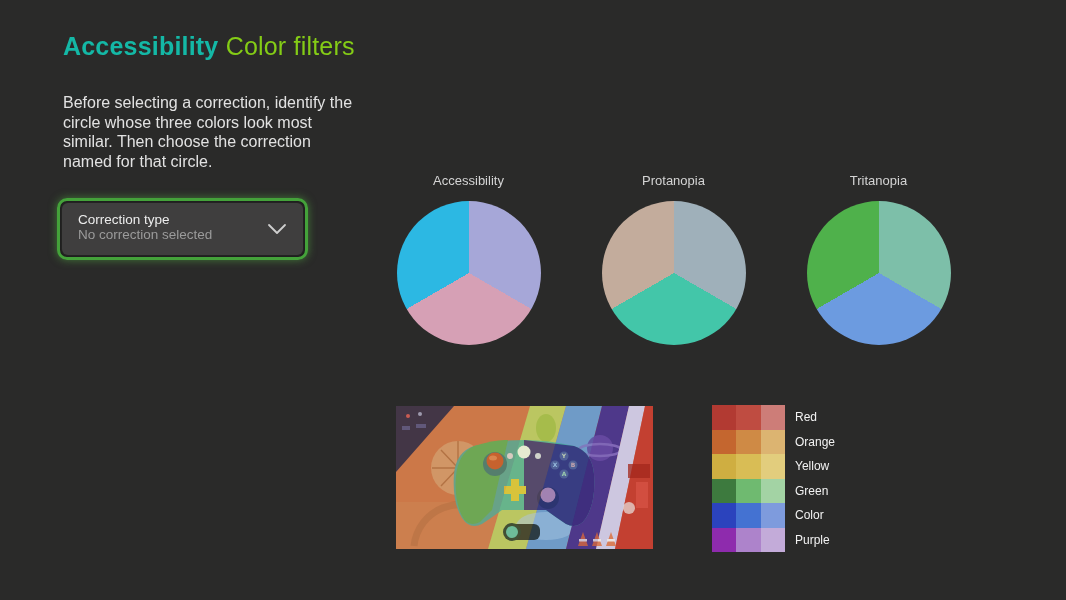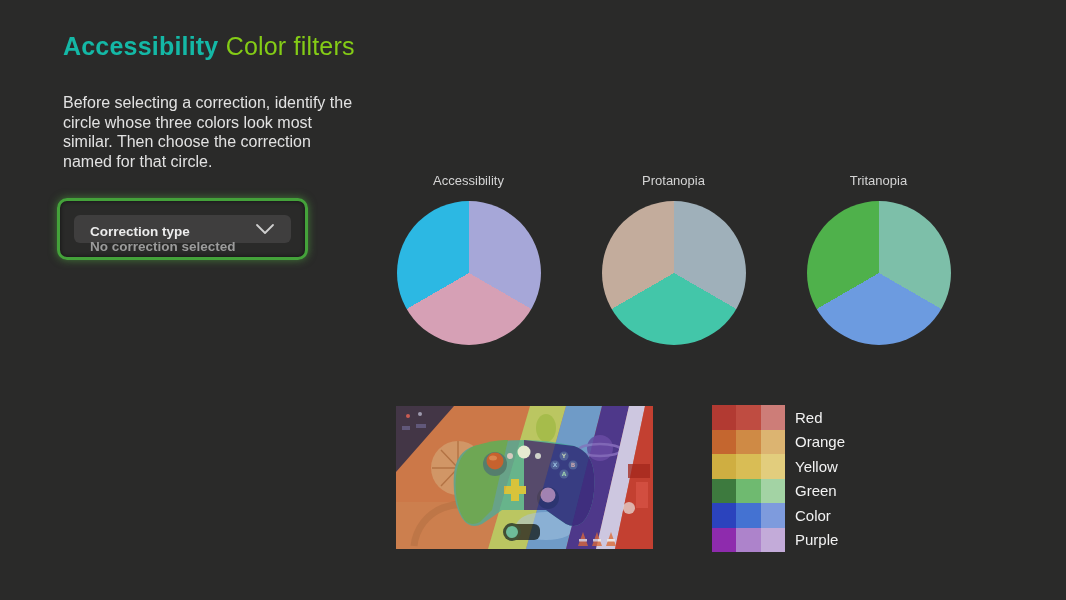--- a/index.html
+++ b/index.html
@@ -15,23 +15,22 @@
   .page-title .regular{color:#84cc16;}
   
   .instructions{
     position:absolute;left:63px;top:93px;width:296px;
     font-size:16px;line-height:19.5px;color:#e2e2e2;
   }
   
   .dropdown{
     position:absolute;left:57px;top:198px;width:251px;height:62px;
     box-sizing:border-box;border:3px solid #44a23a;border-radius:10px;
-    padding:14px;background:transparent;cursor:pointer;
+    padding:2px;background:transparent;cursor:pointer;
     box-shadow:0 0 9px rgba(88,185,70,.55), inset 0 0 4px rgba(0,0,0,.6);
-    font-weight:bold;
   }
   .dropdown-inner{
     position:relative;width:100%;height:100%;box-sizing:border-box;
     background:#3f3e3e;border-radius:6px;
     padding:9px 44px 0 16px;
   }
   .dropdown-label{display:block;font-size:13.5px;color:#ececec;}
   .dropdown-value{display:block;font-size:13.5px;color:#9b9b9b;}
   .dropdown-chevron{position:absolute;right:16px;top:50%;transform:translateY(-50%);line-height:0;}
   
@@ -46,21 +45,21 @@
   .legend-grid{
     position:absolute;left:712px;top:405px;width:73px;height:147px;
     display:grid;grid-template-columns:repeat(3,1fr);grid-template-rows:repeat(6,1fr);
   }
   .legend-labels{
     position:absolute;left:795px;top:405px;height:147px;
     display:flex;flex-direction:column;
   }
   .legend-label{
     flex:1;display:flex;align-items:center;
-    font-size:15px;color:#f2f2f2;
+    font-size:12px;color:#f2f2f2;
   }
 </style>
 </head>
 <body>
 
 <div class="stage" style="background: rgb(42, 42, 41);">
 
   <h1 class="page-title"><span class="bold">Accessibility</span> <span class="regular">Color filters</span></h1>
 
   <div class="instructions">Before selecting a correction, identify the circle whose three colors look most similar. Then choose the correction named for that circle.</div>

